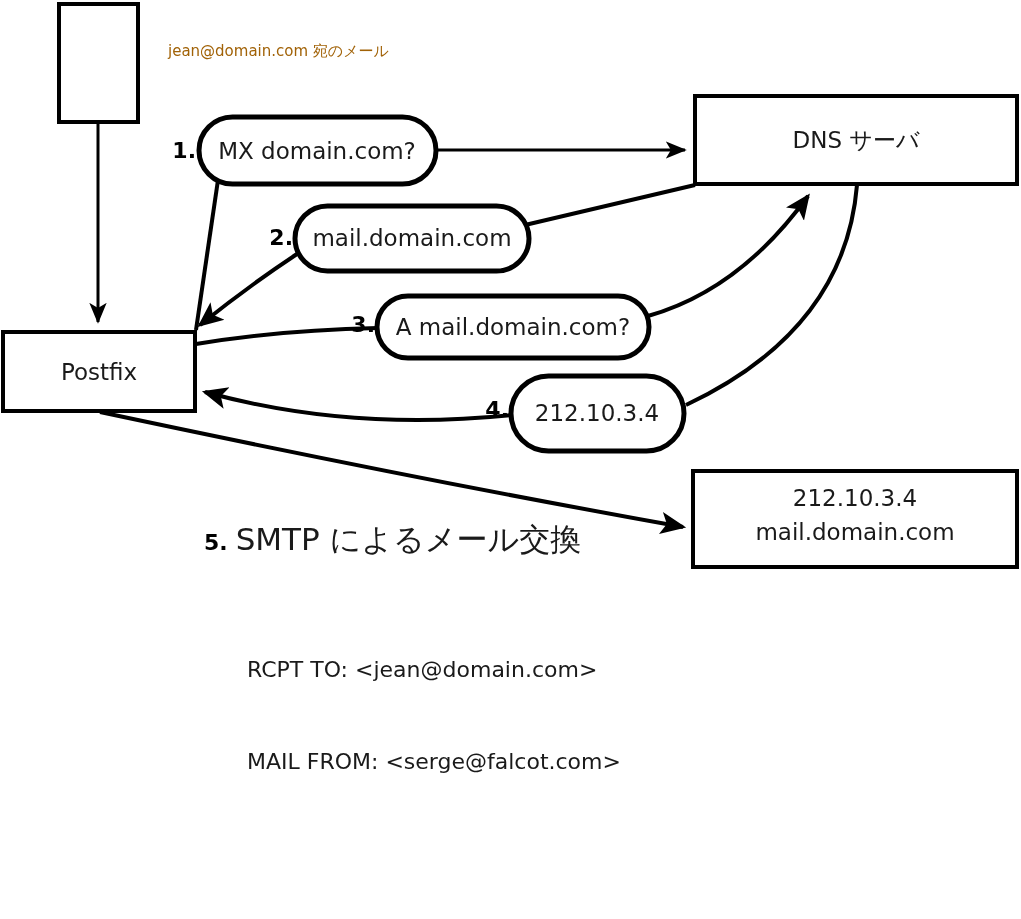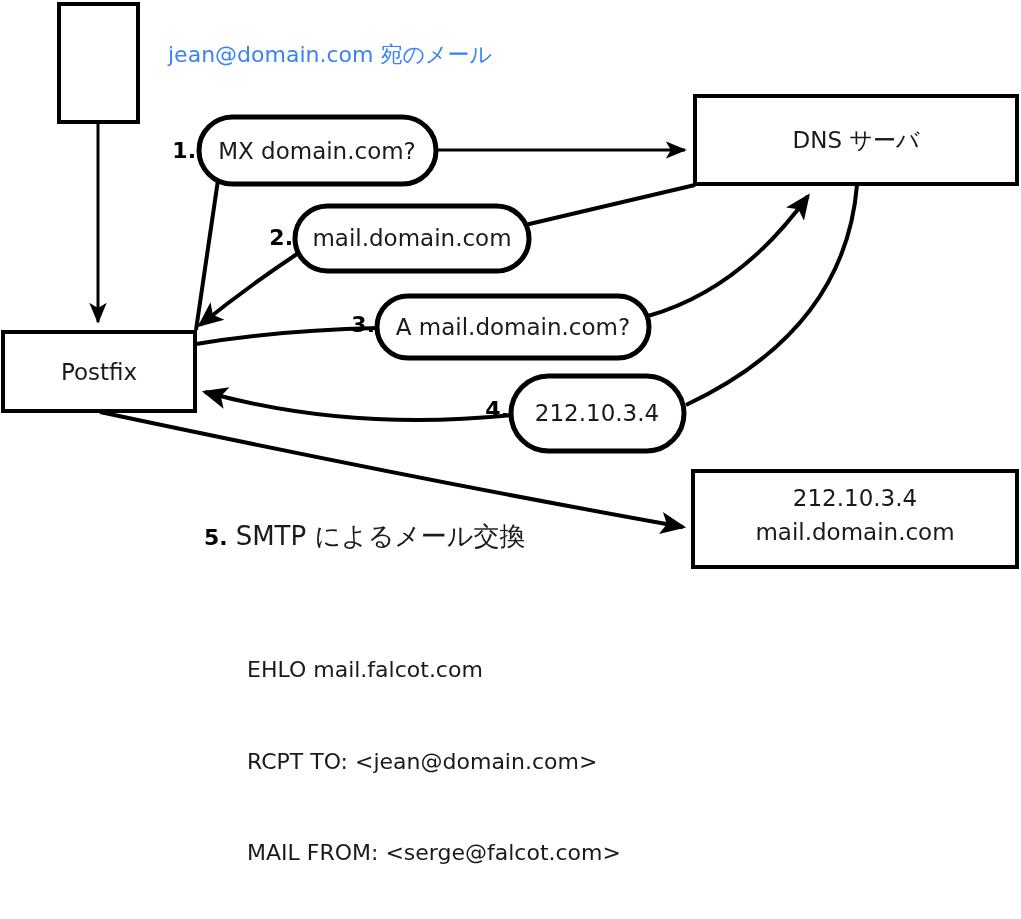--- a/index.html
+++ b/index.html
@@ -63,43 +63,43 @@
   .step-num {
     font-family: "DejaVu Sans", "Liberation Sans", sans-serif;
     font-size: 22px;
     font-weight: bold;
     fill: #000000;
     text-anchor: end;
     dominant-baseline: middle;
   }
   .caption-text {
     position: absolute;
-    font-size: 22px;
+    font-size: 15px;
     line-height: 1.0;
     white-space: nowrap;
-    color: #3b82f6;
+    color: #a16207;
   }
   #title-caption {
     left: 168px;
     top: 44px;
   }
   #step5-block {
     position: absolute;
     left: 204px;
     top: 519px;
     white-space: nowrap;
   }
   #step5-num {
     font-weight: bold;
     font-size: 22px;
     color: #000000;
     margin-right: 8px;
   }
   #step5-label {
-    font-size: 26px;
+    font-size: 31px;
     color: #1a1a1a;
   }
   #smtp-transcript {
     position: absolute;
     left: 247px;
     top: 594px;
     font-size: 22px;
     line-height: 30.5px;
     color: #1a1a1a;
     white-space: pre;
@@ -186,21 +186,20 @@
     <text class="step-num" x="509" y="411">4.</text>
   </svg>
 
   <div class="caption-text" id="title-caption">jean@domain.com 宛のメール</div>
 
   <div id="step5-block">
     <span id="step5-num">5.</span><span id="step5-label">SMTP によるメール交換</span>
   </div>
 
   <div id="smtp-transcript">
-    <span class="transcript-line">EHLO mail.falcot.com</span>
     <span class="transcript-line">RCPT TO: &lt;jean@domain.com&gt;</span>
     <span class="transcript-line">MAIL FROM: &lt;serge@falcot.com&gt;</span>
     
     
     
     
     
     
     
   </div>

